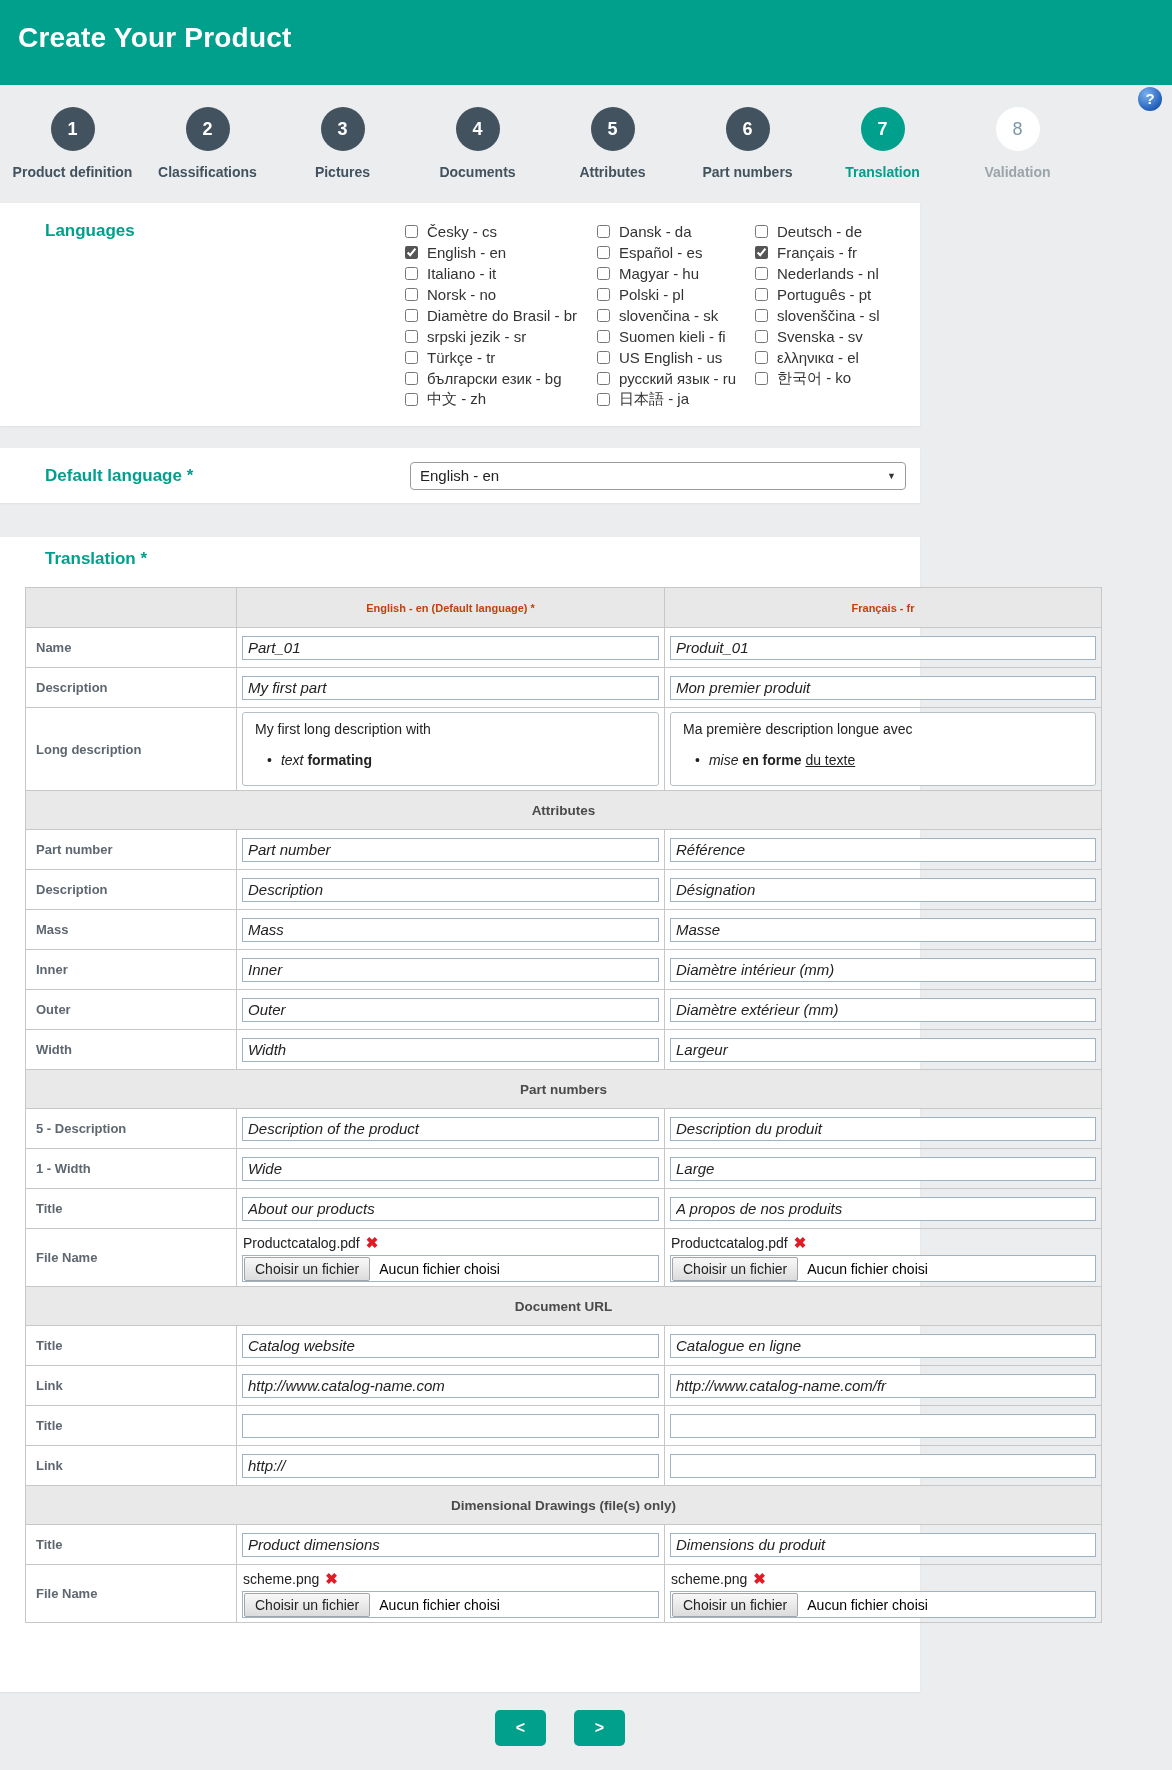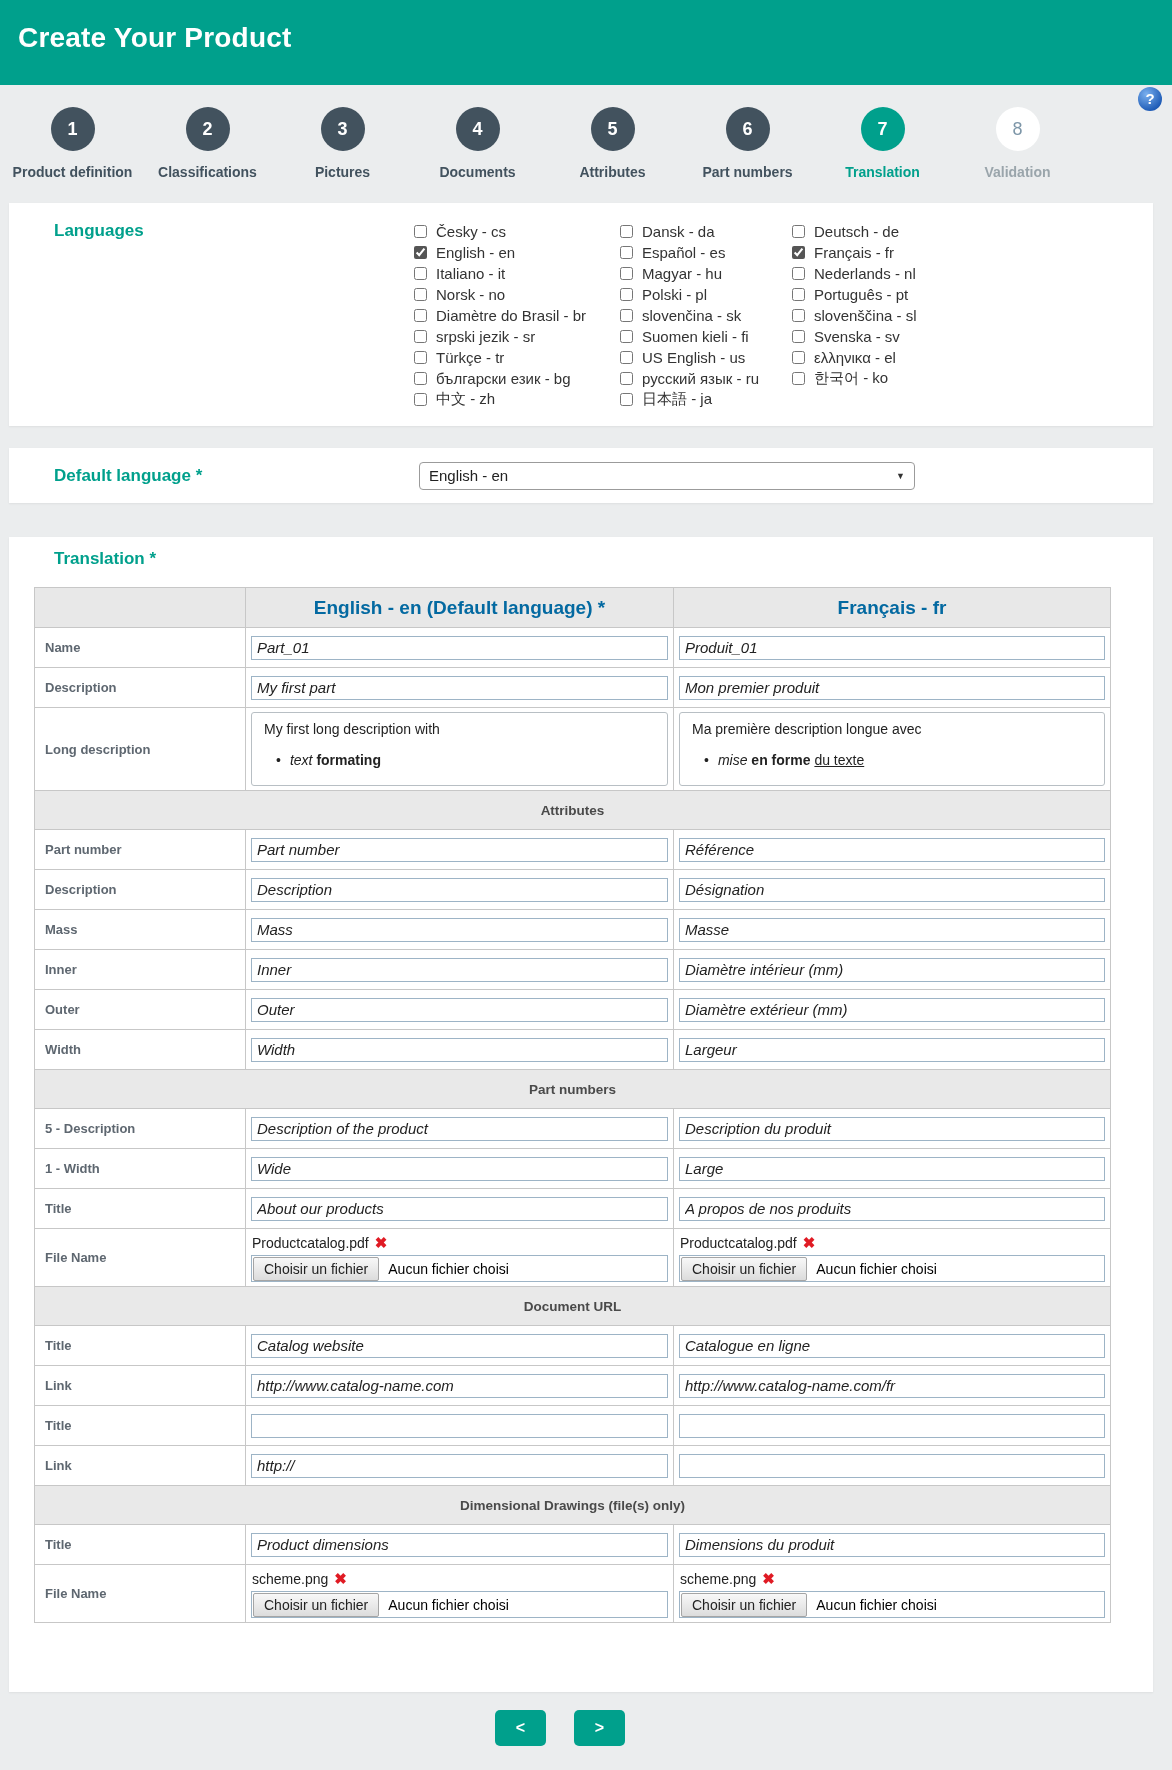--- a/index.html
+++ b/index.html
@@ -23,45 +23,45 @@
   .circle {
     width: 44px; height: 44px; margin: 0 auto; border-radius: 50%;
     background: var(--dark-step, #42525e); color: #fff; font-size: 18px; font-weight: bold; line-height: 44px;
   }
   .step.active .circle { background: var(--accent, #00a08c); }
   .step.future .circle { background: #fff; color: #7d96a8; font-weight: normal; }
   .slabel { margin-top: 13px; font-size: 14px; font-weight: bold; color: var(--dark-step, #42525e); }
   .step.active .slabel { color: var(--accent, #00a08c); }
   .step.future .slabel { color: #9aa5ab; }
   
-  .card { background: #fff; margin-left: 9px; width: 1144px; box-shadow: 0 1px 2px rgba(0,0,0,.06); }
+  .card { background: #fff; width: 920px; box-shadow: 0 1px 2px rgba(0,0,0,.06); }
   .sec-title { margin: 0; font-size: 17px; font-weight: bold; color: var(--accent, #00a08c); }
   .card-languages { margin-top: 3px; height: 223px; display: flex; padding: 18px 0 16px 0; }
   .title-col { flex: 0 0 405px; padding-left: 45px; }
-  .lang-cols { display: flex; gap: 14px; }
+  .lang-cols { display: flex; }
   .lang-col { display: flex; flex-direction: column; }
   .lang-col:nth-child(1) { width: 192px; }
   .lang-col:nth-child(2) { width: 158px; }
   .lang-item { display: flex; align-items: center; height: 21px; font-size: 15px; color: #333; cursor: pointer; white-space: nowrap; }
   .lang-item input { width: 13px; height: 13px; margin: 0 9px 0 0; accent-color: #555; }
   .card-default { margin-top: 22px; height: 55px; display: flex; align-items: center; }
   .card-default .title-col { flex: 0 0 410px; }
   .select-box {
     width: 496px; height: 28px; border: 1px solid #9b9b9b; border-radius: 4px; background: #fff;
     display: flex; align-items: center; justify-content: space-between; padding: 0 9px;
     font-size: 15px; color: #222; cursor: pointer;
   }
   .select-box .arrow { font-size: 9px; color: #333; }
   
   .card-translation { margin-top: 34px; height: 1155px; padding: 12px 0 0 25px; }
   .trans-title { margin-left: 20px; }
   .ttable { border-collapse: collapse; table-layout: fixed; width: 1076px; margin-top: 18px; }
   .c0 { width: 211px; } .c1 { width: 428px; } .c2 { width: 437px; }
   .ttable th, .ttable td { border: 1px solid #c7c7c7; }
-  .ttable thead th { background: #e8e8e8; height: 40px; font-size: 19px; font-weight: bold; color: #0369a1; text-align: center; }
+  .ttable thead th { background: #e8e8e8; height: 40px; font-size: 11px; font-weight: bold; color: #c2410c; text-align: center; }
   .lblcell { height: 40px; padding-left: 10px; font-size: 13px; font-weight: bold; color: #5e6770; background: #fff; }
   .valcell { padding: 4px 5px; vertical-align: middle; }
   .tinput {
     display: block; width: 100%; height: 24px; border: 1px solid var(--input-border, #9db4c6);
     font-family: inherit; font-size: 15px; color: #222; padding: 1px 5px; background: #fff; font-style: italic;
   }
   .secrow { background: #e9e9e9; height: 39px; text-align: center; font-weight: bold; font-size: 13.5px; color: #4a4a4a; }
   .richbox { border: 1px solid #b8bfc4; border-radius: 3px; min-height: 74px; padding: 8px 12px; font-size: 14px; color: #222; background: #fff; }
   .rbullet { margin: 15px 0 0 12px; }
   .dot { margin-right: 9px; }

